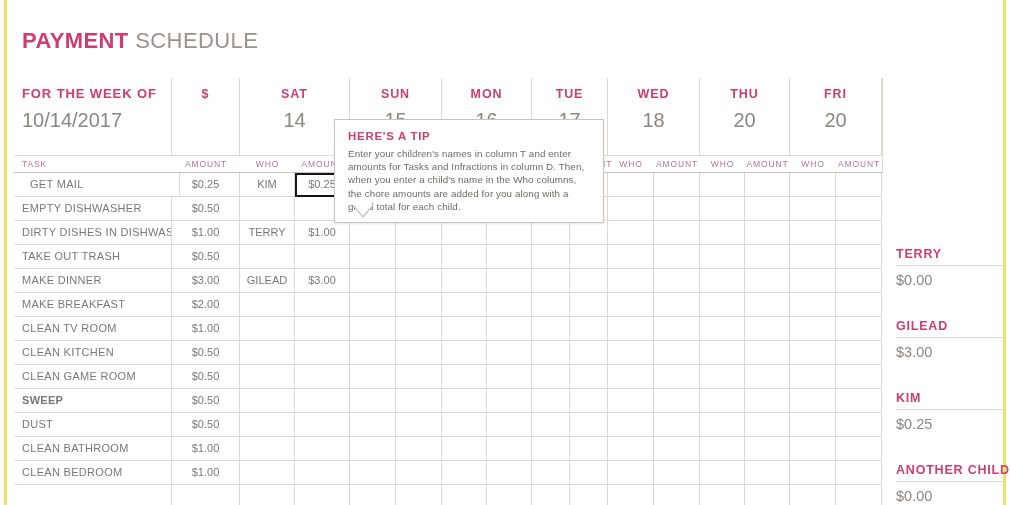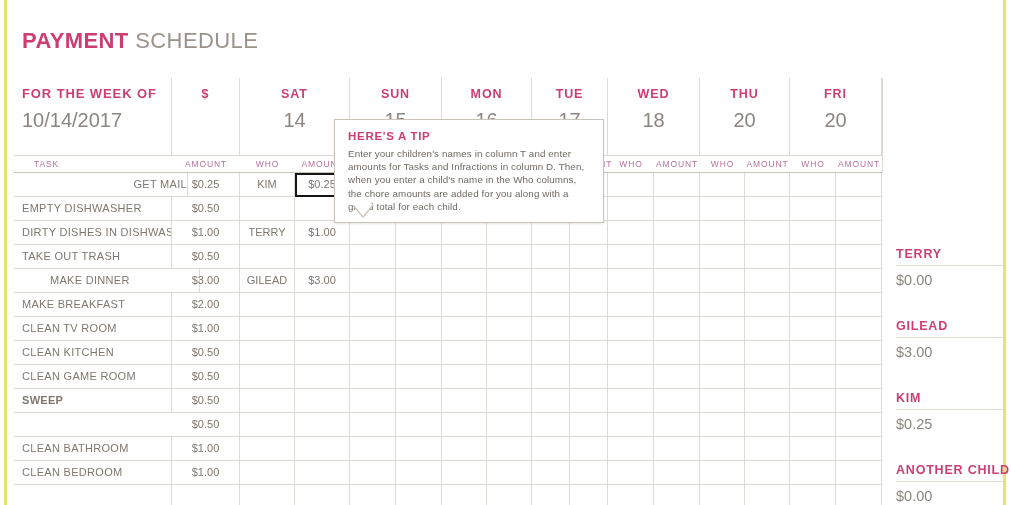--- a/index.html
+++ b/index.html
@@ -99,21 +99,21 @@
     position: absolute;
     top: 0;
     height: 17px;
     color: #b5719a;
     font-size: 8.5px;
     letter-spacing: 0.9px;
     line-height: 17px;
     white-space: nowrap;
   }
   .sub-cell.c { text-align: center; }
-  .sub-cell.l { text-align: left; padding-left: 8px; margin-left: 12px; }
+  .sub-cell.l { text-align: left; padding-left: 8px; }
 
   
   .body {
     position: absolute;
     left: 0; top: 95px;
     width: 988px;
     height: 332px;
     overflow: hidden;
   }
   .row {
@@ -308,21 +308,21 @@
         <div class="sub-cell c" style="left: 594px; width: 46px;">WHO</div>
         <div class="sub-cell c" style="left: 640px; width: 46px;">AMOUNT</div>
         <div class="sub-cell c" style="left: 686px; width: 45px;">WHO</div>
         <div class="sub-cell c" style="left: 731px; width: 45px;">AMOUNT</div>
         <div class="sub-cell c" style="left: 776px; width: 46px;">WHO</div>
         <div class="sub-cell c" style="left: 822px; width: 46px;">AMOUNT</div>
       </div>
 
     <div class="body" id="body">
         <div class="row" style="top: 0px;">
-          <div class="cell task" style="left: 16px; width: 158px; text-align: right;">GET MAIL</div>
+          <div class="cell task" style="left: 8px; width: 158px;">GET MAIL</div>
           <div class="cell amt" style="left: 158px; width: 68px;">$0.25</div>
           <div class="cell who" style="left: 226px; width: 55px;">KIM</div>
           <div class="cell amt" style="left: 281px; width: 55px;">$0.25</div>
           <div class="cell who" style="left: 336px; width: 46px;"></div>
           <div class="cell amt" style="left: 382px; width: 46px;"></div>
           <div class="cell who" style="left: 428px; width: 45px;"></div>
           <div class="cell amt" style="left: 473px; width: 45px;"></div>
           <div class="cell who" style="left: 518px; width: 38px;"></div>
           <div class="cell amt" style="left: 556px; width: 38px;"></div>
           <div class="cell who" style="left: 594px; width: 46px;"></div>
@@ -380,21 +380,21 @@
           <div class="cell who" style="left: 518px; width: 38px;"></div>
           <div class="cell amt" style="left: 556px; width: 38px;"></div>
           <div class="cell who" style="left: 594px; width: 46px;"></div>
           <div class="cell amt" style="left: 640px; width: 46px;"></div>
           <div class="cell who" style="left: 686px; width: 45px;"></div>
           <div class="cell amt" style="left: 731px; width: 45px;"></div>
           <div class="cell who" style="left: 776px; width: 46px;"></div>
           <div class="cell amt" style="left: 822px; width: 46px;"></div>
         </div>
         <div class="row" style="top: 96px;">
-          <div class="cell task" style="left: 0px; width: 158px; margin-left: 28px;">MAKE DINNER</div>
+          <div class="cell task" style="left: 0px; width: 158px;">MAKE DINNER</div>
           <div class="cell amt" style="left: 158px; width: 68px;">$3.00</div>
           <div class="cell who" style="left: 226px; width: 55px;">GILEAD</div>
           <div class="cell amt" style="left: 281px; width: 55px;">$3.00</div>
           <div class="cell who" style="left: 336px; width: 46px;"></div>
           <div class="cell amt" style="left: 382px; width: 46px;"></div>
           <div class="cell who" style="left: 428px; width: 45px;"></div>
           <div class="cell amt" style="left: 473px; width: 45px;"></div>
           <div class="cell who" style="left: 518px; width: 38px;"></div>
           <div class="cell amt" style="left: 556px; width: 38px;"></div>
           <div class="cell who" style="left: 594px; width: 46px;"></div>
@@ -488,20 +488,21 @@
           <div class="cell who" style="left: 518px; width: 38px;"></div>
           <div class="cell amt" style="left: 556px; width: 38px;"></div>
           <div class="cell who" style="left: 594px; width: 46px;"></div>
           <div class="cell amt" style="left: 640px; width: 46px;"></div>
           <div class="cell who" style="left: 686px; width: 45px;"></div>
           <div class="cell amt" style="left: 731px; width: 45px;"></div>
           <div class="cell who" style="left: 776px; width: 46px;"></div>
           <div class="cell amt" style="left: 822px; width: 46px;"></div>
         </div>
         <div class="row" style="top: 240px;">
+          <div class="cell task" style="left: 0px; width: 158px;">DUST</div>
           <div class="cell amt" style="left: 158px; width: 68px;">$0.50</div>
           <div class="cell who" style="left: 226px; width: 55px;"></div>
           <div class="cell amt" style="left: 281px; width: 55px;"></div>
           <div class="cell who" style="left: 336px; width: 46px;"></div>
           <div class="cell amt" style="left: 382px; width: 46px;"></div>
           <div class="cell who" style="left: 428px; width: 45px;"></div>
           <div class="cell amt" style="left: 473px; width: 45px;"></div>
           <div class="cell who" style="left: 518px; width: 38px;"></div>
           <div class="cell amt" style="left: 556px; width: 38px;"></div>
           <div class="cell who" style="left: 594px; width: 46px;"></div>

